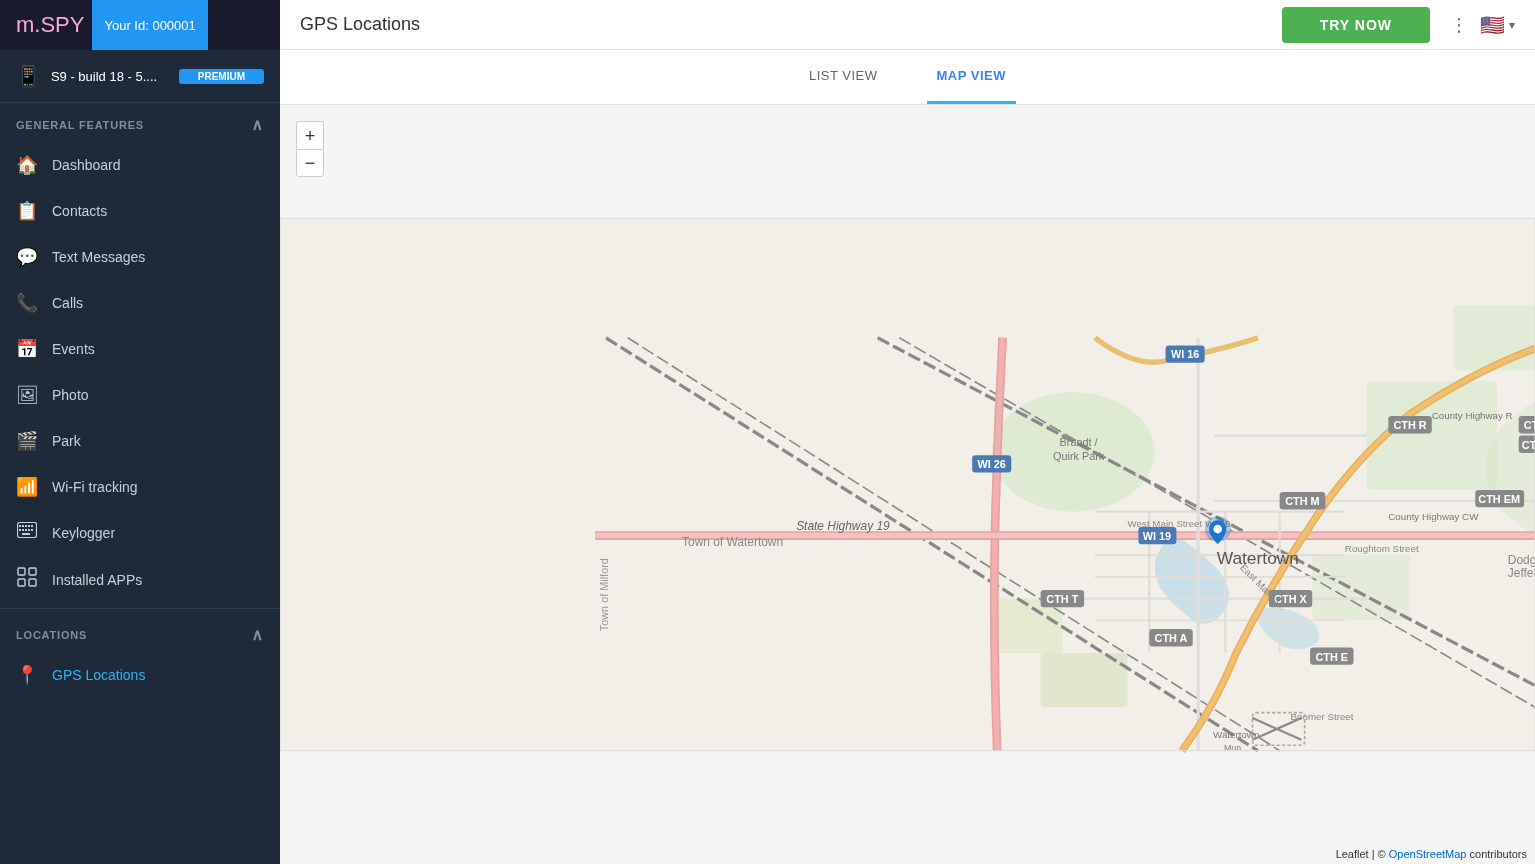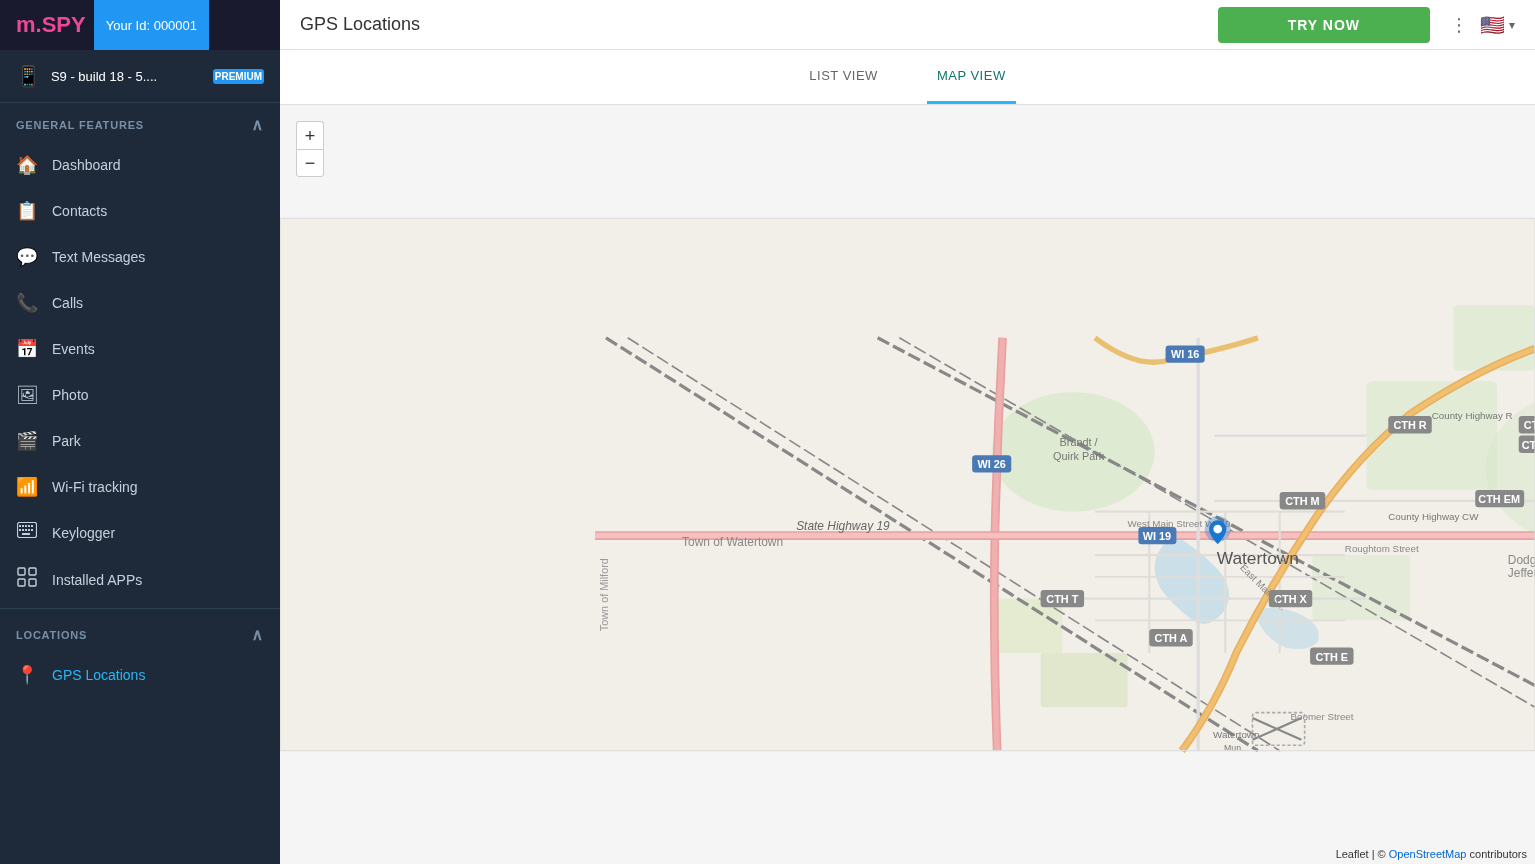--- a/index.html
+++ b/index.html
@@ -7,32 +7,32 @@
 
     
     .top-header {
       display: flex; align-items: center; height: 50px;
       background: #1a1a2e; flex-shrink: 0;
     }
     .logo-area {
       width: 280px; display: flex; align-items: center; padding: 0 16px;
       background: #1a1a2e; height: 100%;
     }
-    .logo-text { color: #ec4899; font-size: 22px; font-weight: bold; }
+    .logo-text { color: #f9a8d4; font-size: 22px; font-weight: normal; }
     .user-id-area {
       background: #2196F3; color: white; font-size: 13px;
       padding: 22px 12px; border-radius: 3px; margin-left: 8px;
     }
     .header-right {
       flex: 1; display: flex; align-items: center; padding: 0 20px;
       background: white; height: 100%; border-bottom: 1px solid #e0e0e0;
     }
     .page-title { font-size: 18px; color: #333; font-weight: 500; flex: 1; }
     .try-now-btn {
-      background: #4caf50; color: white; border: none; padding: 10px 70px;
+      background: #4caf50; color: white; border: none; padding: 10px 38px;
       font-size: 14px; font-weight: bold; border-radius: 4px; cursor: pointer;
       letter-spacing: 1px;
     }
     .header-icons { display: flex; align-items: center; gap: 12px; margin-left: 20px; }
     .dots-icon { color: #666; font-size: 18px; cursor: pointer; }
     .flag-area { display: flex; align-items: center; gap: 4px; cursor: pointer; }
     .flag-emoji { font-size: 20px; }
     .chevron-down { font-size: 12px; color: #666; }
 
     
@@ -44,21 +44,21 @@
       display: flex; flex-direction: column; flex-shrink: 0; overflow-y: auto;
     }
     .device-row {
       display: flex; align-items: center; padding: 14px 16px;
       border-bottom: 1px solid #2d3f52; gap: 10px;
     }
     .device-icon { font-size: 20px; color: #aaa; }
     .device-name { font-size: 13px; color: white; flex: 1; }
     .premium-badge {
       background: #2196F3; color: white; font-size: 10px;
-      padding: 2px 2px; border-radius: 3px; font-weight: bold;
+      padding: 2px 19px; border-radius: 3px; font-weight: bold;
     }
 
     .section-header {
       display: flex; align-items: center; justify-content: space-between;
       padding: 12px 16px 8px; font-size: 11px; color: #7a8fa6;
       font-weight: 600; letter-spacing: 0.8px; text-transform: uppercase;
     }
     .section-toggle { color: #7a8fa6; font-size: 16px; cursor: pointer; }
 
     .sidebar-item {
@@ -78,21 +78,21 @@
     .tabs-bar {
       display: flex; justify-content: center; align-items: center;
       background: white; padding: 0; border-bottom: 1px solid #e0e0e0;
       height: 55px; gap: 39px;
     }
     .tab-item {
       padding: 18px 10px; font-size: 13px; font-weight: 500;
       color: #666; cursor: pointer; border-bottom: 3px solid transparent;
       letter-spacing: 0.5px; text-transform: uppercase;
     }
-    .tab-item.active { color: #0f766e; border-bottom: 3px solid #29b6f6; font-weight: 400; }
+    .tab-item.active { color: #3b82f6; border-bottom: 3px solid #29b6f6; font-weight: 700; }
 
     
     .map-container { flex: 1; position: relative; overflow: hidden; }
 
     .zoom-controls {
       position: absolute; top: 16px; left: 16px;
       display: flex; flex-direction: column; z-index: 10;
     }
     .zoom-btn {
       width: 28px; height: 28px; background: white; border: 1px solid #ccc;

